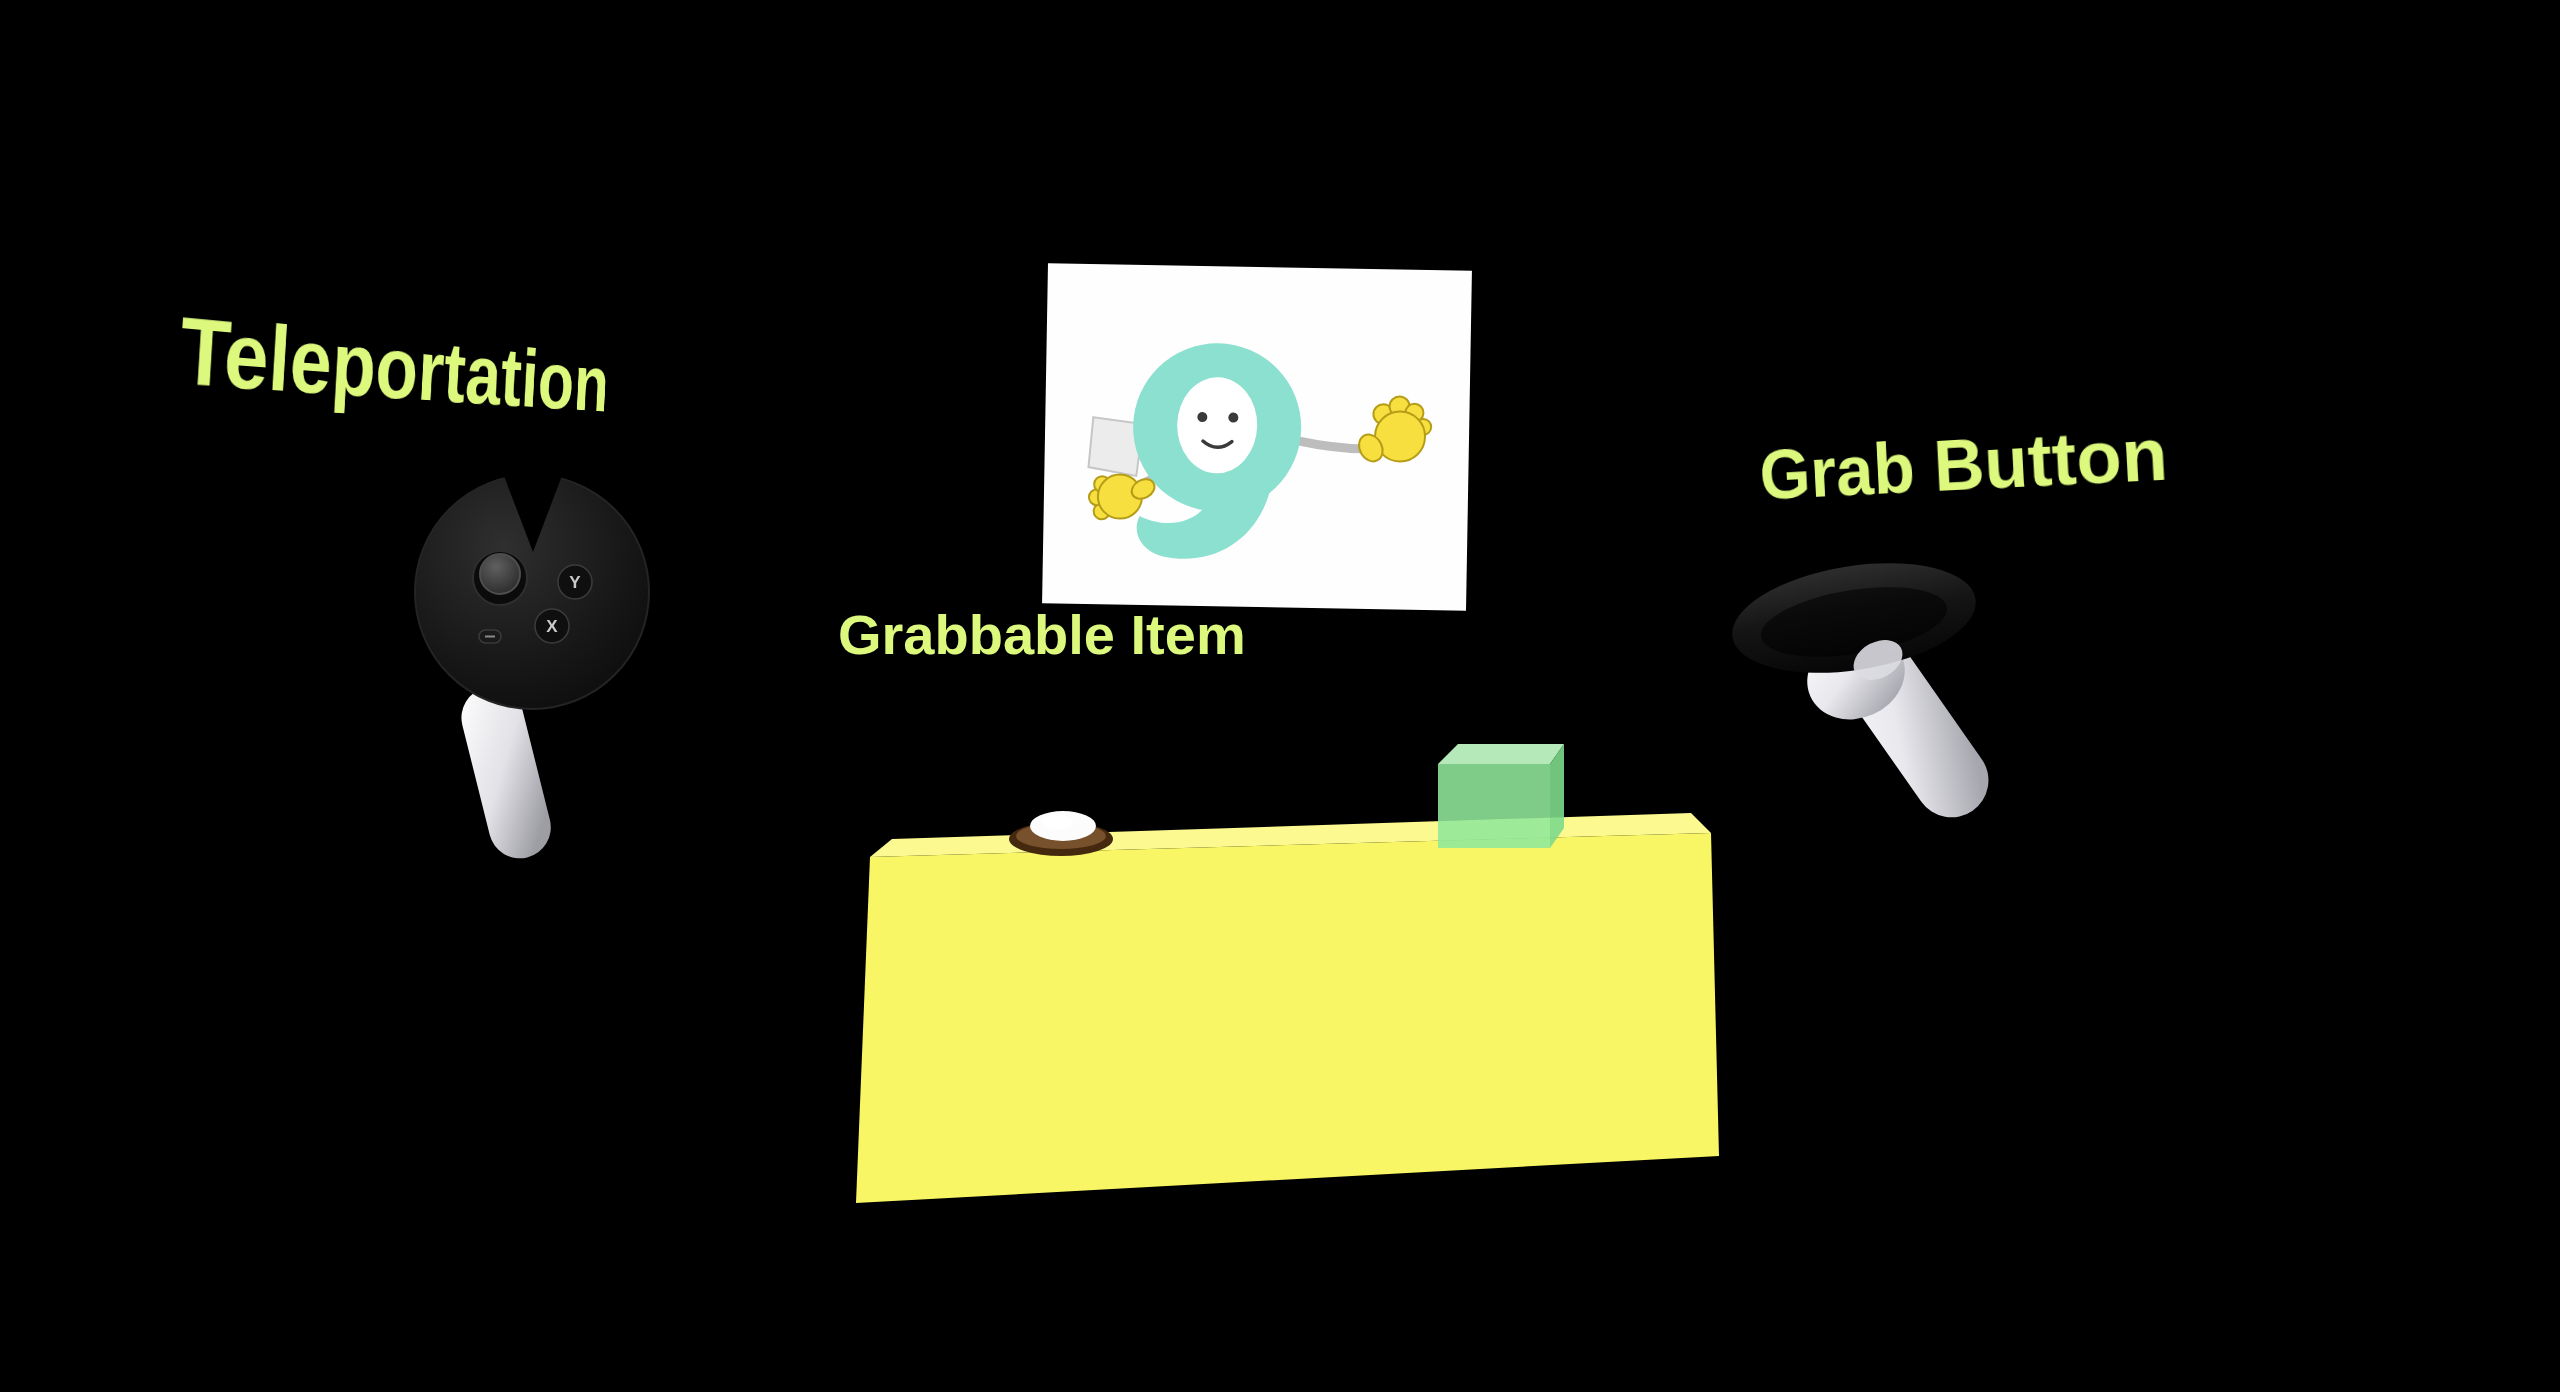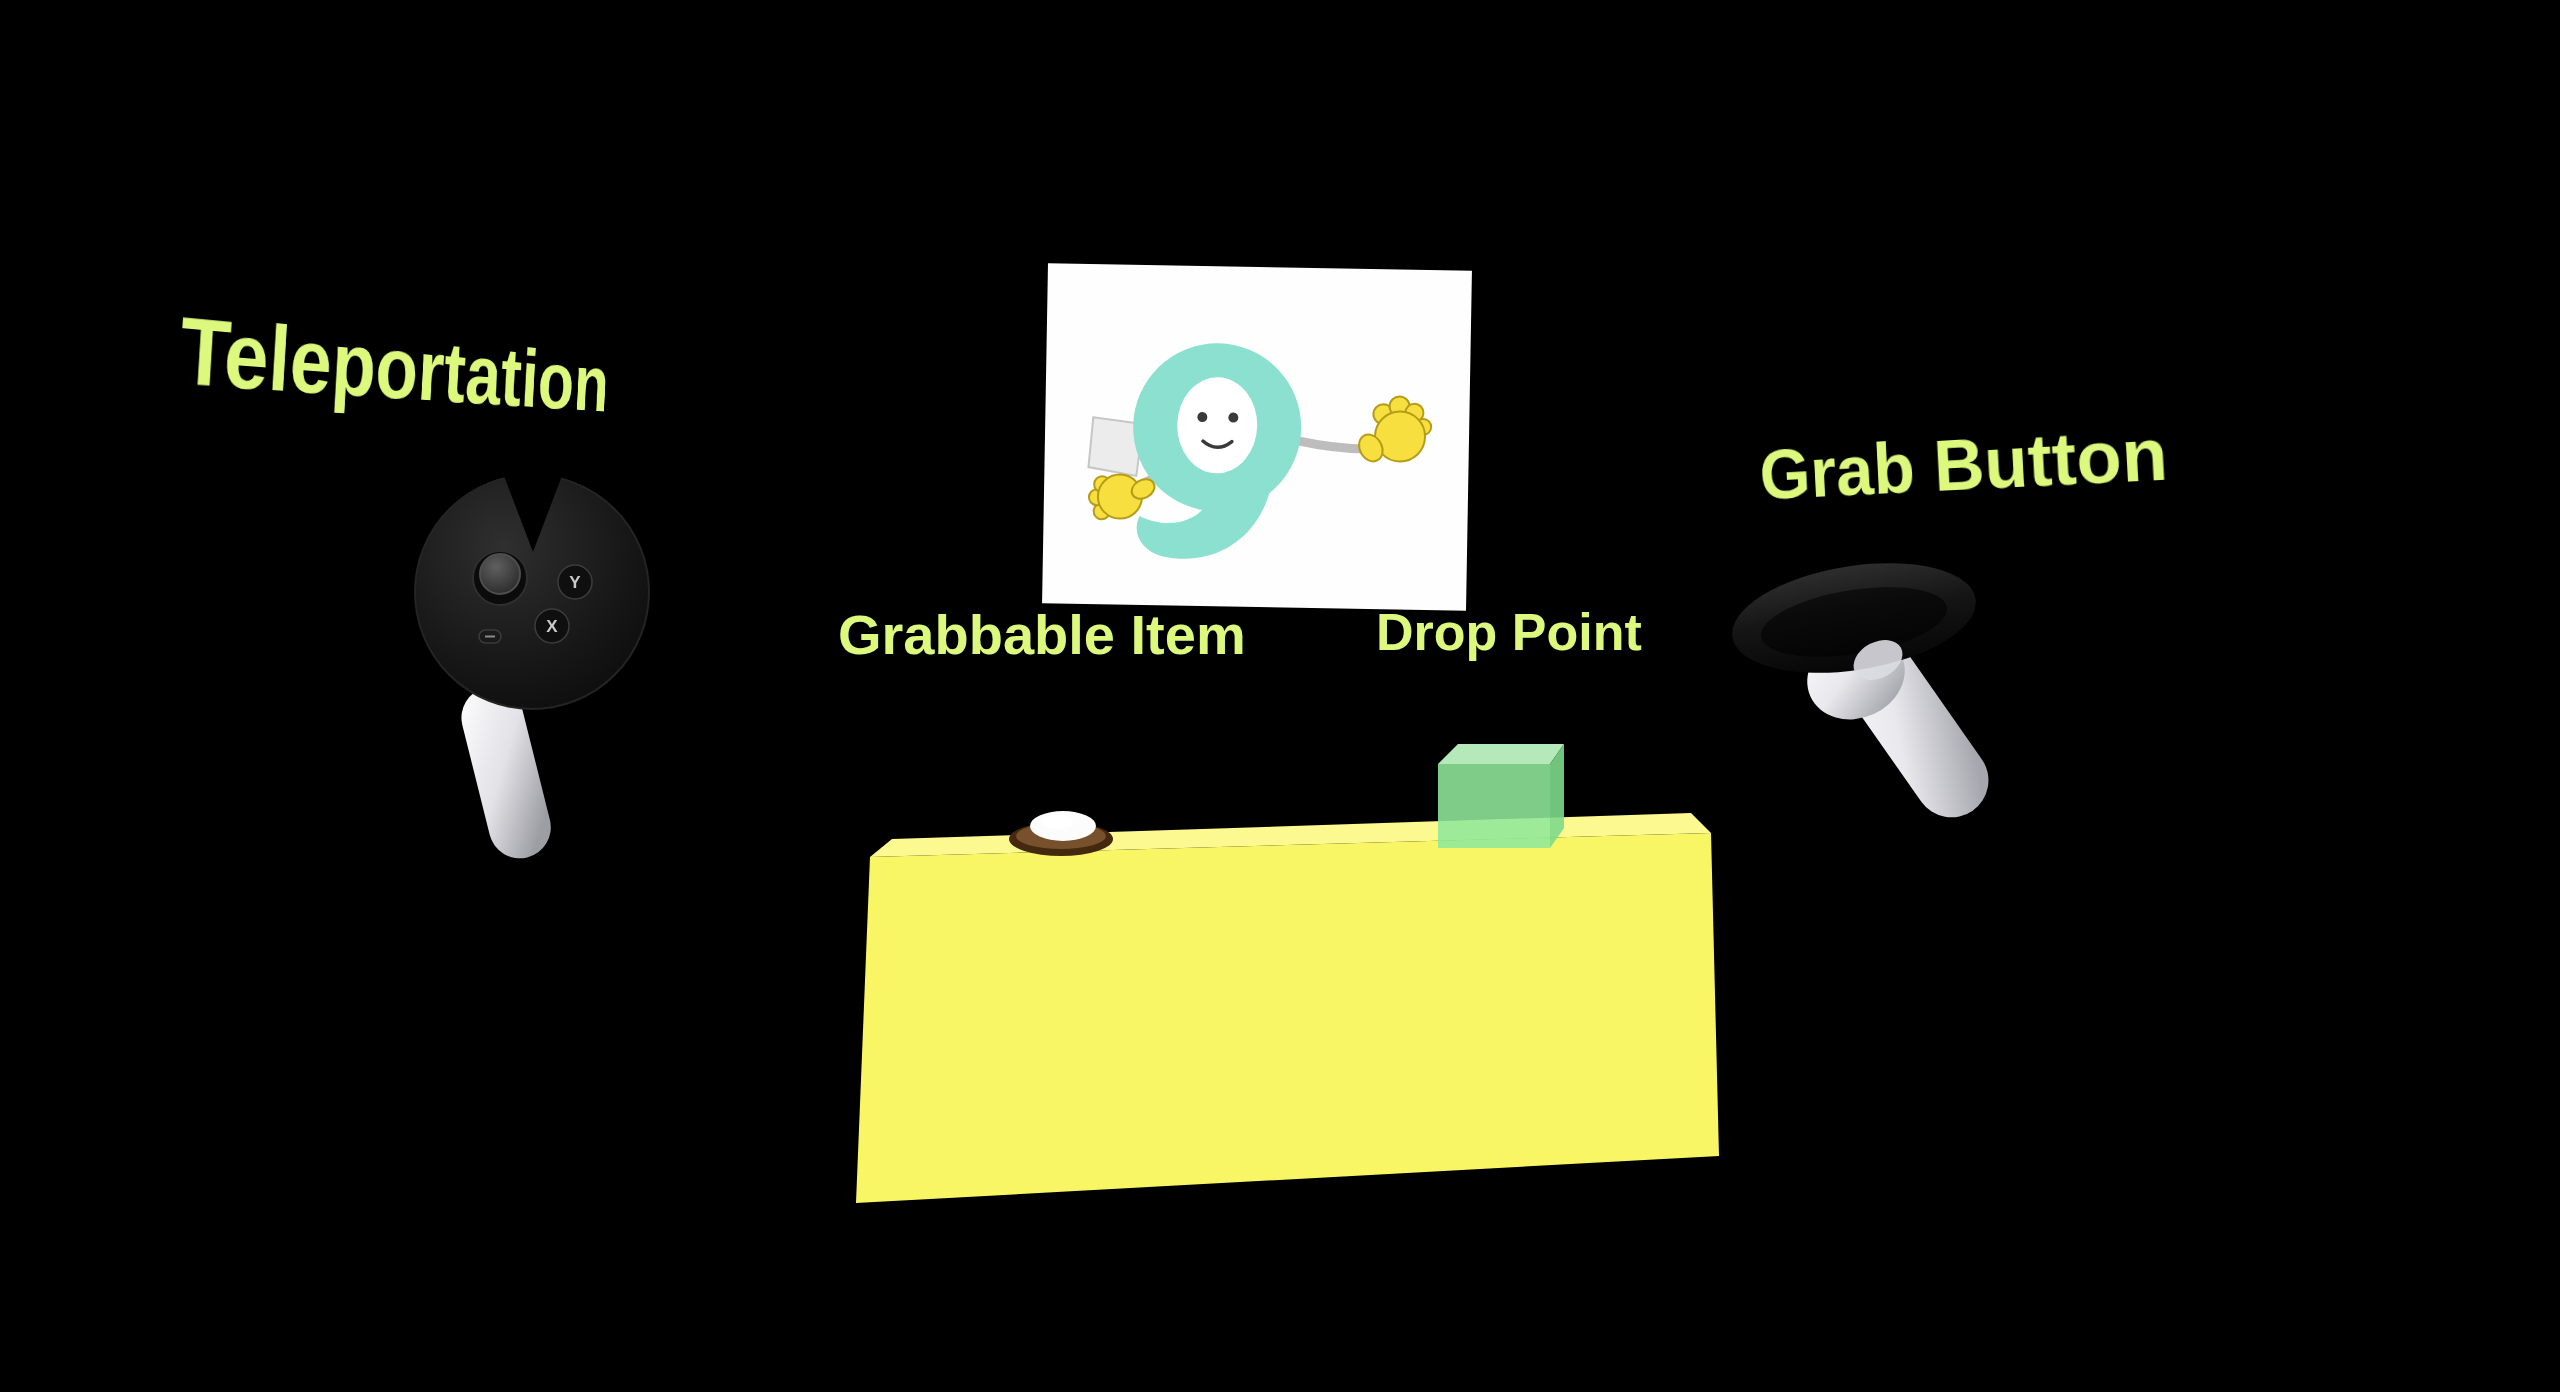--- a/index.html
+++ b/index.html
@@ -69,21 +69,20 @@
   }
 </style>
 </head>
 <body>
 
 <div class="stage">
 
   <div class="label label-teleport">Teleportation</div>
   <div class="label label-grab">Grab Button</div>
   <div class="label label-item">Grabbable Item</div>
-  <div class="label label-drop">Drop Point</div>
 
   <div class="poster">
     <svg viewBox="0 0 424 338">
 
       <polygon points="48,152 98,158 92,210 44,202" fill="#ececec" stroke="#c6c6c6" stroke-width="2"></polygon>
 
       <path d="M120 206 Q102 216 88 223" stroke="#bdbdbd" stroke-width="9" fill="none" stroke-linecap="round"></path>
       <path d="M252 172 Q292 180 326 179" stroke="#bdbdbd" stroke-width="9" fill="none" stroke-linecap="round"></path>
 
       <path d="M226 222 C 214 272 170 300 120 290 C 98 285 88 266 96 250 C 120 262 150 258 164 236 C 170 225 172 216 170 206 Z" style="fill:var(--mascot-teal)"></path>

